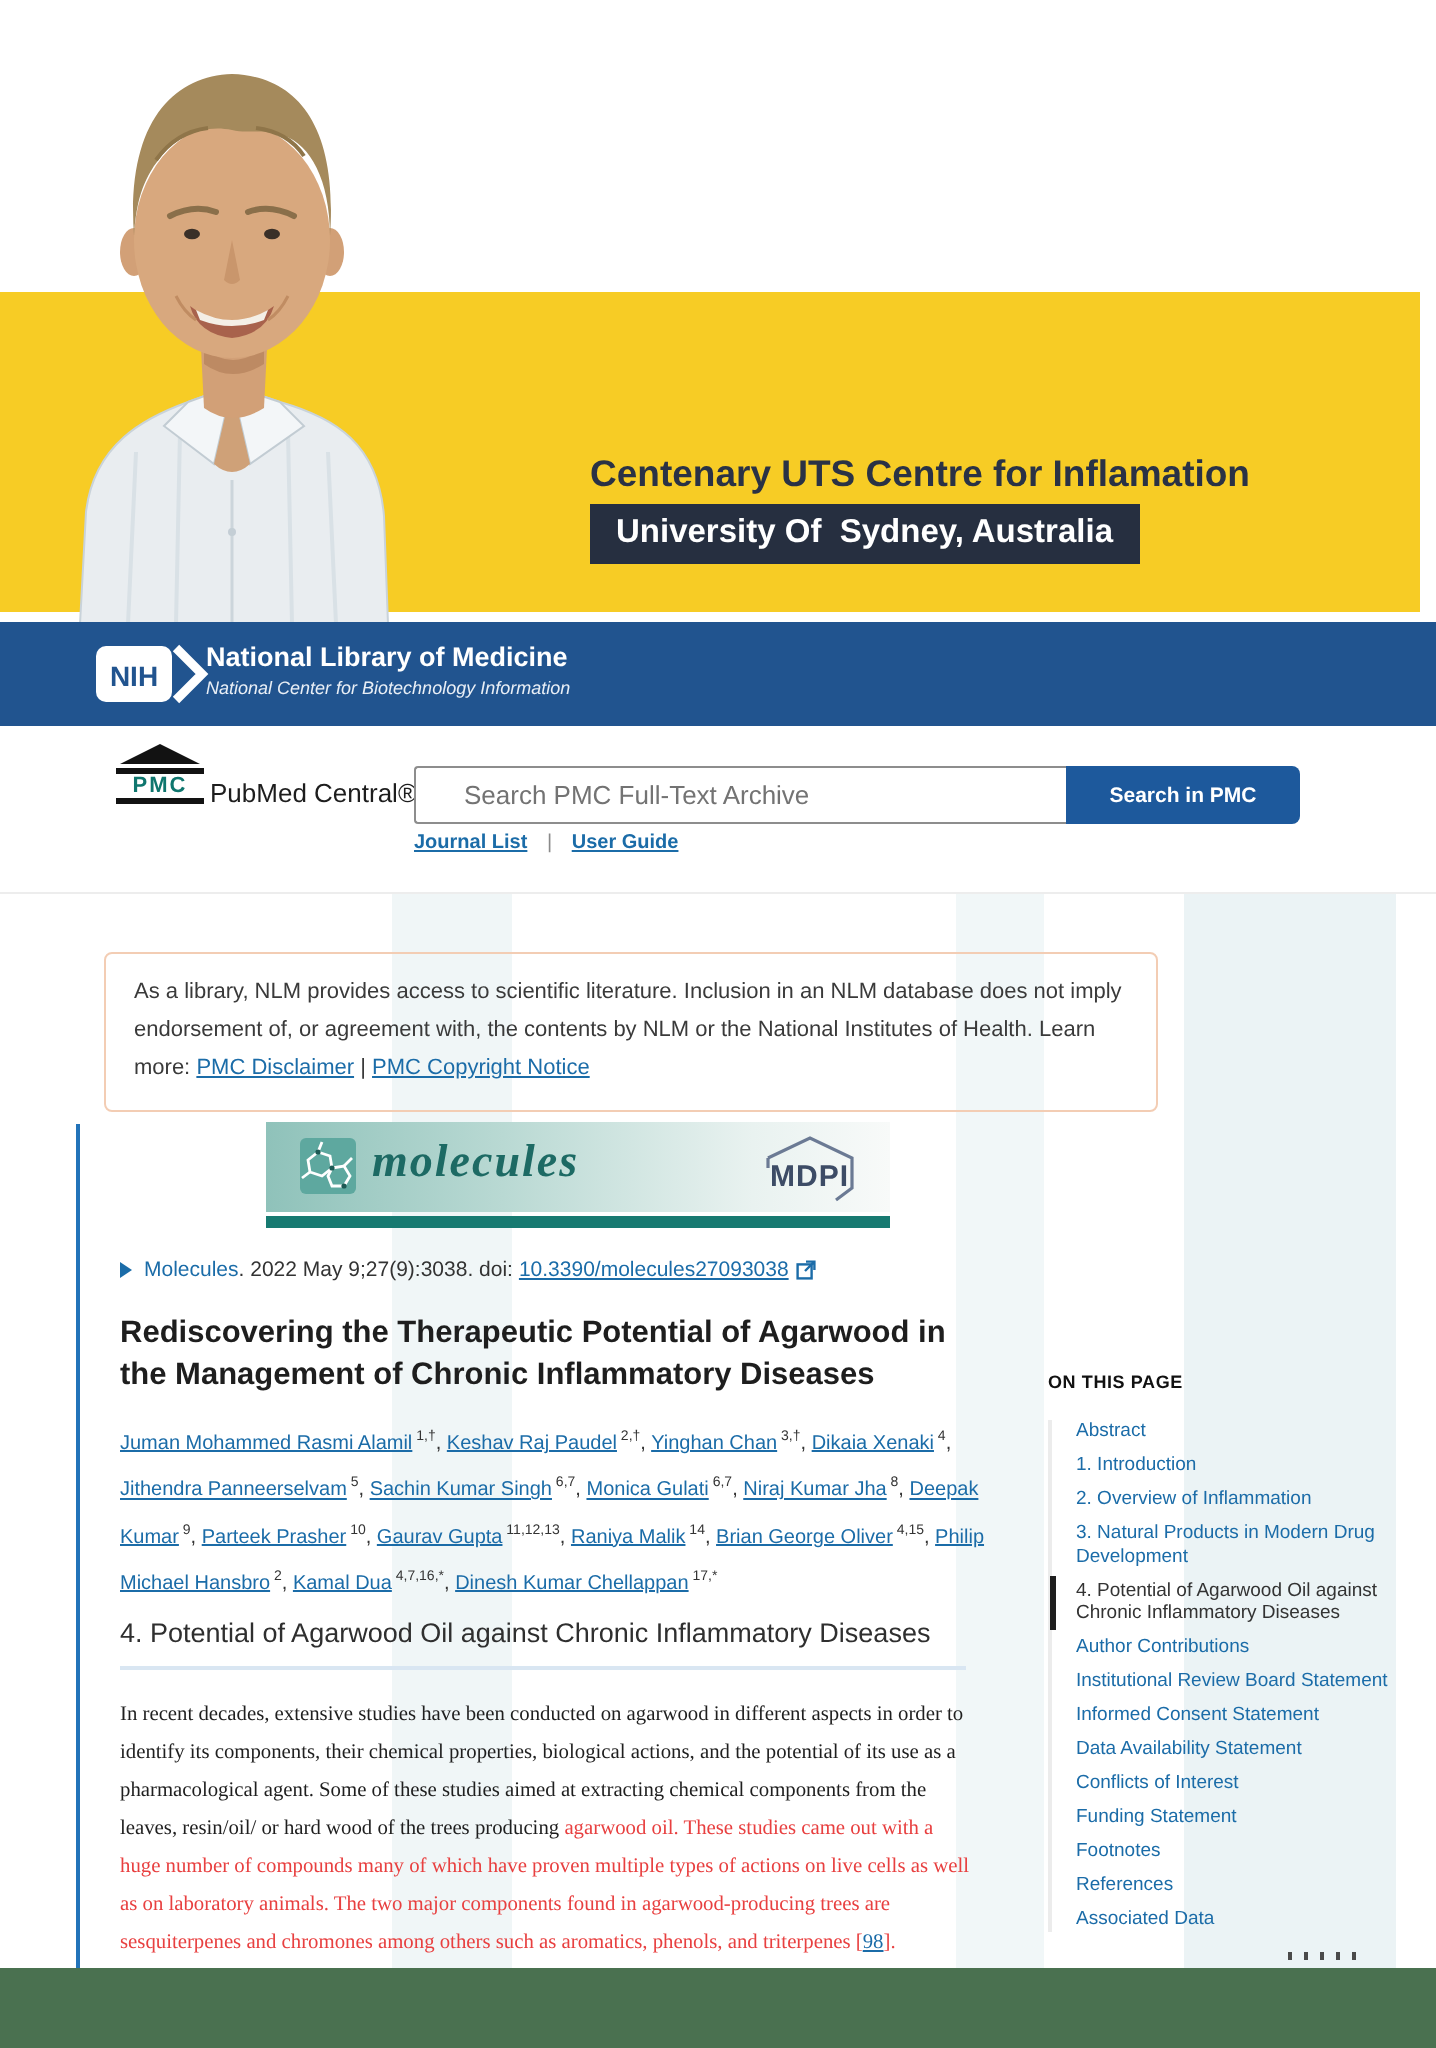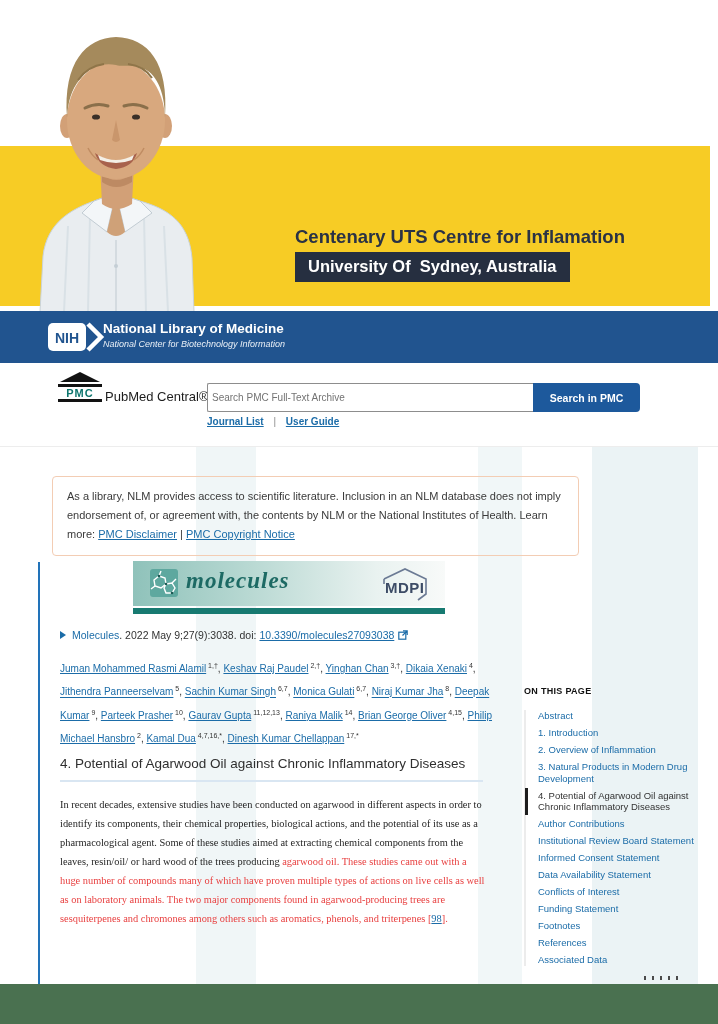--- a/index.html
+++ b/index.html
@@ -30,24 +30,24 @@
   
   .pmc-logo{left:58px;top:372px;width:44px;text-align:center;z-index:2;}
   .pmc-roof{width:0;height:0;margin:0 auto;border-left:20px solid transparent;
             border-right:20px solid transparent;border-bottom:10px solid #121212;}
   .pmc-roof-gap{height:2px;}
   .pmc-word{font-size:11px;font-weight:700;letter-spacing:1px;color:#0f766e;
             border-top:3px solid #121212;border-bottom:3px solid #121212;padding:0 1px;}
   .pmc-brand{left:105px;top:389px;font-size:13px;color:#1d1d1d;z-index:2;}
   .search-input{left:207px;top:383px;width:358px;height:29px;border:1px solid #8d8d8d;
                 border-right:none;border-radius:2px 0 0 2px;box-sizing:border-box;
-                font-size:10px;padding:0 4px;color:#333;outline:none;z-index:2;
+                font-size:13px;padding:0 24px;color:#333;outline:none;z-index:2;
                 font-family:"Liberation Sans",sans-serif;}
   .search-input::placeholder{color:#737373;}
-  .search-btn{left:533px;top:383px;width:107px;height:29px;background:#1d599c;color:#fff;
+  .search-btn{left:533px;top:383px;width:117px;height:29px;background:#1d599c;color:#fff;
               font-size:10.5px;font-weight:700;border-radius:0 4px 4px 0;display:flex;
               align-items:center;justify-content:center;cursor:pointer;z-index:2;}
   .pmc-links{left:207px;top:416px;font-size:10px;font-weight:700;z-index:2;}
   .pmc-links .lnk{color:#1b6ca8;text-decoration:underline;cursor:pointer;}
   .pmc-links .sep{color:#8a8a8a;font-weight:400;padding:0 7px;}
   .divider{left:0;top:446px;width:718px;height:1px;background:#ededed;z-index:1;}
 
   
   .notice{left:52px;top:476px;width:527px;box-sizing:border-box;border:1.5px solid #f3cdb4;
           border-radius:4px;padding:10px 14px 11px;font-size:11px;line-height:19px;
@@ -214,20 +214,21 @@
       <span class="tri"></span>
       <span class="cit-journal">Molecules</span>
         <span>. 2022 May 9;27(9):3038. doi: </span>
         <span class="cit-doi">10.3390/molecules27093038</span>
       <svg class="ext-ico" width="10" height="10" viewBox="0 0 10 10">
         <rect x="0.8" y="2.2" width="7" height="7" fill="none" stroke="#1b6ca8" stroke-width="1.2"></rect>
         <path d="M5 0.8 L9.2 0.8 L9.2 5 M9.2 0.8 L4.5 5.5" stroke="#1b6ca8" stroke-width="1.2" fill="none"></path>
       </svg>
     </div>
 
+    <div class="art-title">Rediscovering the Therapeutic Potential of Agarwood in the Management of Chronic Inflammatory Diseases</div>
 
     <div class="authors"><span class="author-link">Juman Mohammed Rasmi Alamil</span><sup>&nbsp;1,†</sup>, <span class="author-link">Keshav Raj Paudel</span><sup>&nbsp;2,†</sup>, <span class="author-link">Yinghan Chan</span><sup>&nbsp;3,†</sup>, <span class="author-link">Dikaia Xenaki</span><sup>&nbsp;4</sup>, <span class="author-link">Jithendra Panneerselvam</span><sup>&nbsp;5</sup>, <span class="author-link">Sachin Kumar Singh</span><sup>&nbsp;6,7</sup>, <span class="author-link">Monica Gulati</span><sup>&nbsp;6,7</sup>, <span class="author-link">Niraj Kumar Jha</span><sup>&nbsp;8</sup>, <span class="author-link">Deepak Kumar</span><sup>&nbsp;9</sup>, <span class="author-link">Parteek Prasher</span><sup>&nbsp;10</sup>, <span class="author-link">Gaurav Gupta</span><sup>&nbsp;11,12,13</sup>, <span class="author-link">Raniya Malik</span><sup>&nbsp;14</sup>, <span class="author-link">Brian George Oliver</span><sup>&nbsp;4,15</sup>, <span class="author-link">Philip Michael Hansbro</span><sup>&nbsp;2</sup>, <span class="author-link">Kamal Dua</span><sup>&nbsp;4,7,16,*</sup>, <span class="author-link">Dinesh Kumar Chellappan</span><sup>&nbsp;17,*</sup></div>
 
     <div class="section-heading">4. Potential of Agarwood Oil against Chronic Inflammatory Diseases</div>
 
     <div class="body-para"><span>In recent decades, extensive studies have been conducted on agarwood in different aspects in order to identify its components, their chemical properties, biological actions, and the potential of its use as a pharmacological agent. Some of these studies aimed at extracting chemical components from the leaves, resin/oil/ or hard wood of the trees producing </span><span class="red">agarwood oil. These studies came out with a huge number of compounds many of which have proven multiple types of actions on live cells as well as on laboratory animals. The two major components found in agarwood-producing trees are sesquiterpenes and chromones among others such as aromatics, phenols, and triterpenes [</span><span class="ref-link">98</span><span class="red">].</span></div>
   </div>
 
   <div class="abs sidebar">
     <div class="sb-head">ON THIS PAGE</div>

